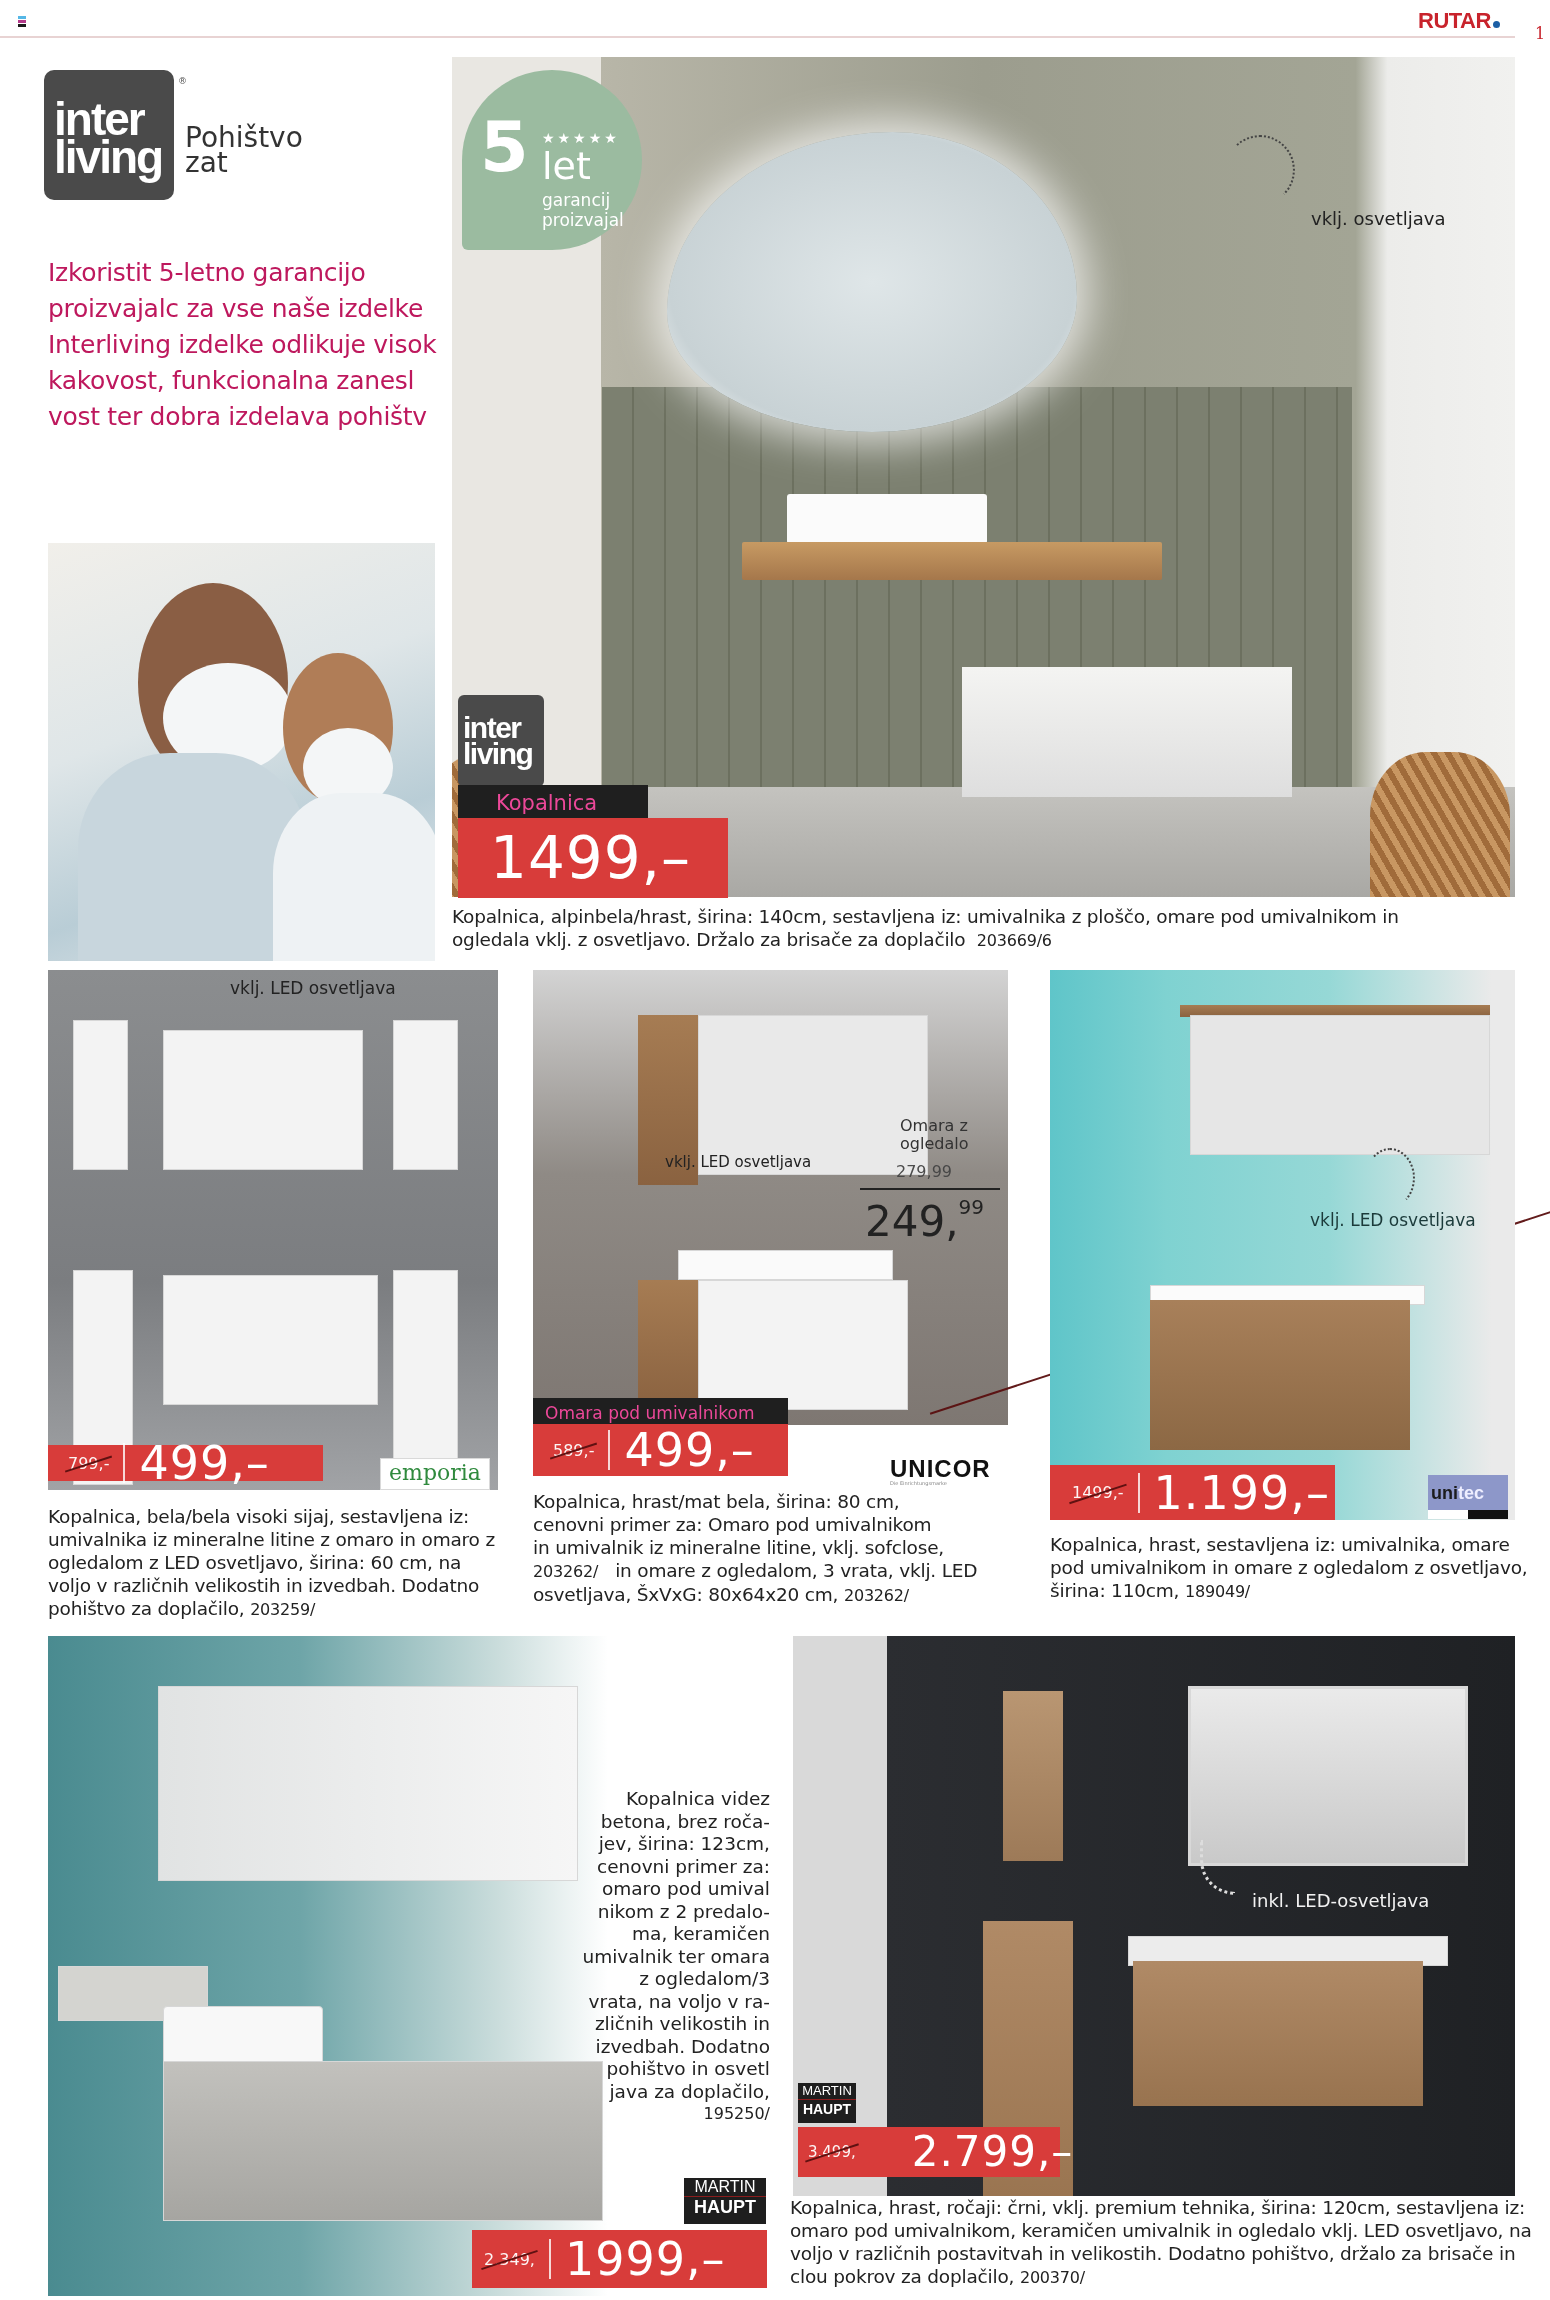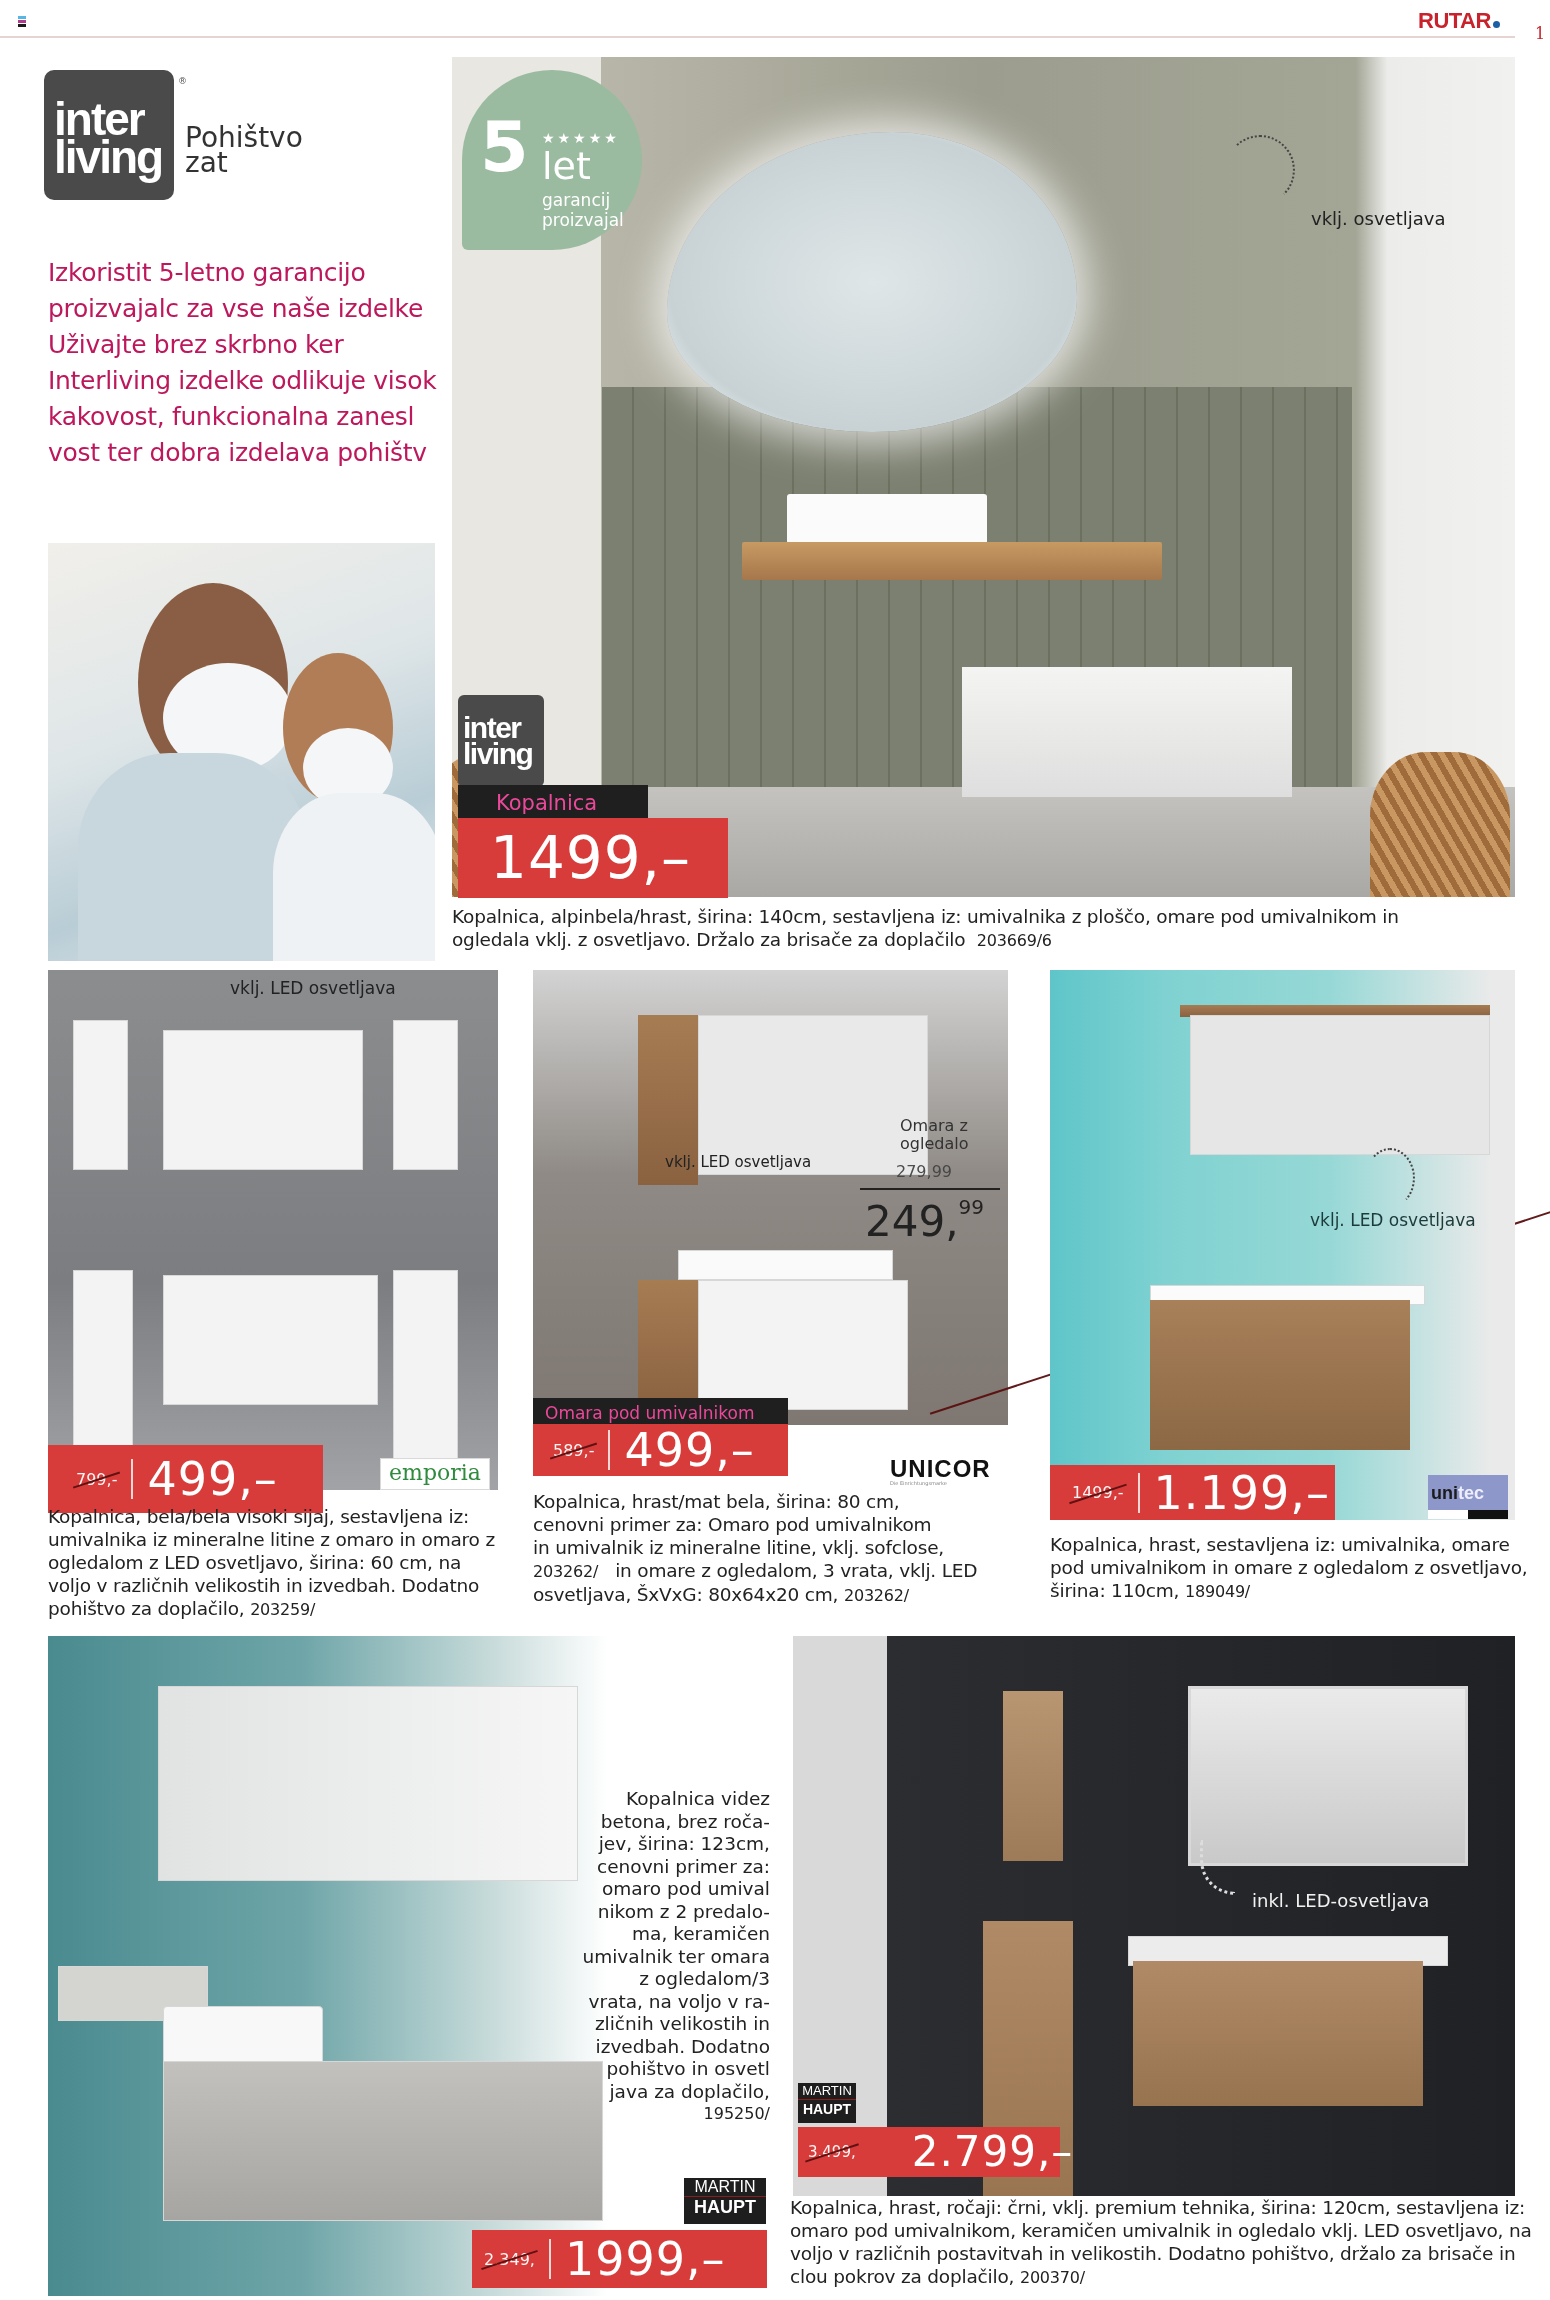--- a/index.html
+++ b/index.html
@@ -92,21 +92,20 @@
   <div>living</div>
 </div>
 <div class="abs il-reg">®</div>
 <div class="abs il-tag">
   <div>Pohištvo</div>
   <div>zat</div>
 </div>
 <div class="abs intro-text">
   <div>Izkoristit 5-letno garancijo</div>
   <div>proizvajalc  za vse naše izdelke</div>
-  <div>Uživajte brez skrbno ker</div>
   <div>Interliving izdelke odlikuje visok</div>
   <div>kakovost, funkcionalna zanesl</div>
   <div>vost ter dobra izdelava pohištv</div>
 </div>
 
 <div class="abs photo ph-family">
   <div class="face" style="left:90px;top:40px;width:150px;height:200px;background:#8a5e44;"></div>
   <div class="face" style="left:115px;top:120px;width:130px;height:110px;background:#f4f6f7;"></div>
   <div class="face" style="left:235px;top:110px;width:110px;height:150px;background:#b07d57;"></div>
   <div class="face" style="left:255px;top:185px;width:90px;height:80px;background:#f4f6f7;"></div>
@@ -151,21 +150,21 @@
 
 <div class="abs photo ph-p1">
   <div class="w-box" style="left:115px;top:60px;width:200px;height:140px;"></div>
   <div class="w-box" style="left:25px;top:50px;width:55px;height:150px;"></div>
   <div class="w-box" style="left:345px;top:50px;width:65px;height:150px;"></div>
   <div class="w-box" style="left:115px;top:305px;width:215px;height:130px;"></div>
   <div class="w-box" style="left:25px;top:300px;width:60px;height:215px;"></div>
   <div class="w-box" style="left:345px;top:300px;width:65px;height:215px;"></div>
 </div>
 <div class="abs callout" style="left:230px;top:978px;font-size:17px;">vklj. LED osvetljava</div>
-<div class="abs price-box" style="left:48px;top:1445px;width:275px;height:68px;padding-left:28px;">
+<div class="abs price-box" style="left:48px;top:1445px;width:275px;height:36px;padding-left:20px;">
   <span class="old-price">799,-</span>
   <span class="price-sep"></span>
   <span class="new-price">499,–</span>
 </div>
 <div class="abs logo-emporia">emporia</div>
 <div class="abs desc" style="left:48px;top:1505px;width:460px;">
   <span>Kopalnica, bela/bela visoki sijaj, sestavljena iz: umivalnika iz mineralne litine z omaro in omaro z ogledalom z LED osvetljavo, širina: 60 cm, na voljo v različnih velikostih in izvedbah. Dodatno pohištvo za doplačilo,</span> <span style="font-size:16px">203259/</span>
 </div>
 
 <div class="abs photo ph-p2">

